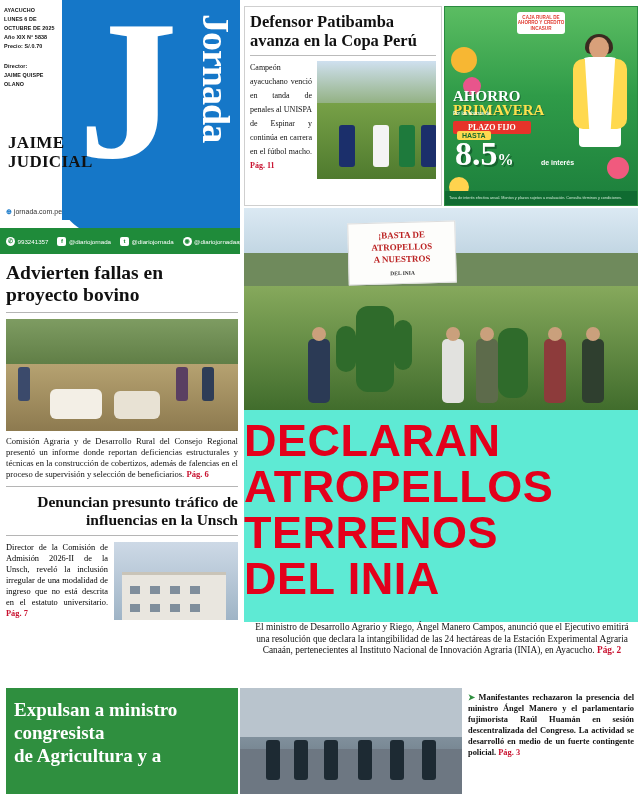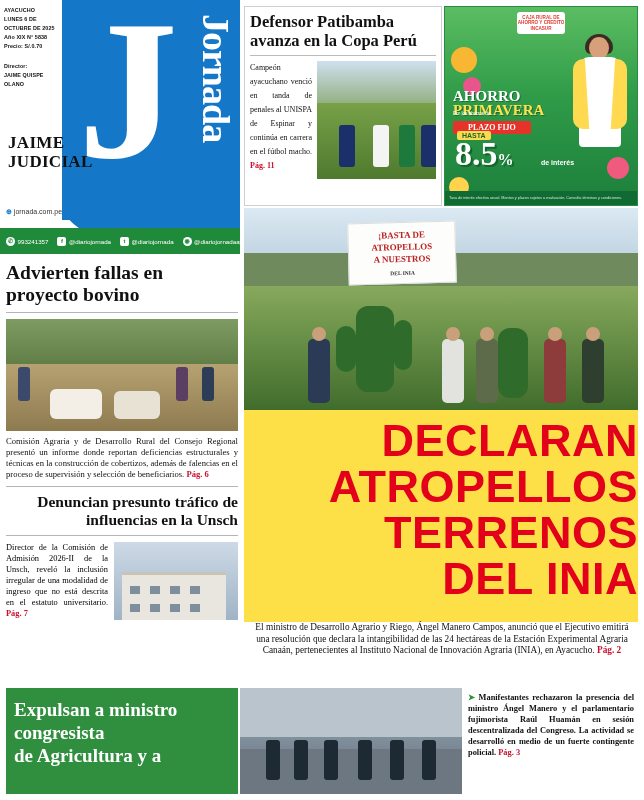--- a/index.html
+++ b/index.html
@@ -300,27 +300,27 @@
   .mp-p1 { left: 64px; background: #2b3a55; }
   .mp-p2 { left: 198px; background: #e2e2df; }
   .mp-p3 { left: 232px; background: #5d6b4b; }
   .mp-p4 { left: 300px; background: #8d3b3b; }
   .mp-p5 { left: 338px; background: #2f3f2f; }
   .mp-head { position: absolute; top: -12px; left: 4px; width: 14px; height: 14px; border-radius: 50%; background: #caa07c; }
 
   .main-headline {
     position: absolute; left: 244px; top: 410px;
     width: 394px; height: 212px;
-    background: #fde047;
+    background: #5eead4;
     color: #e3001b;
     font-family: "Liberation Sans", sans-serif;
     font-weight: bold;
     font-size: 45px; line-height: 46px;
     letter-spacing: .5px;
-    text-align: right;
+    text-align: left;
     padding-top: 8px;
   }
   .main-sub {
     position: absolute; left: 248px; top: 622px; width: 388px;
     font-family: "Liberation Serif", serif;
     font-size: 9.3px; line-height: 11.5px;
     text-align: center; color: #111;
   }
 
   

